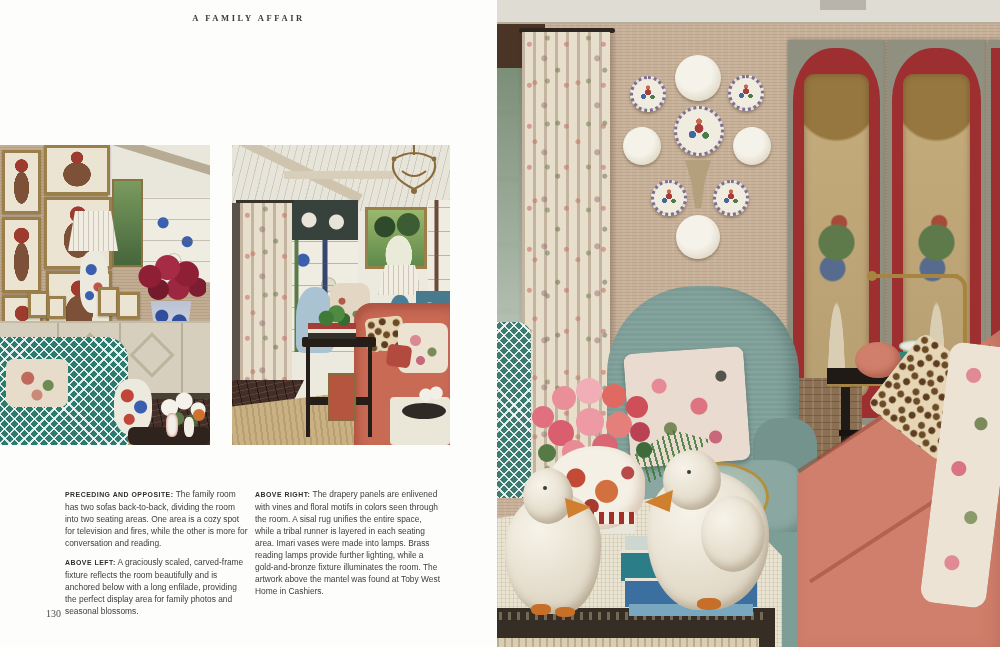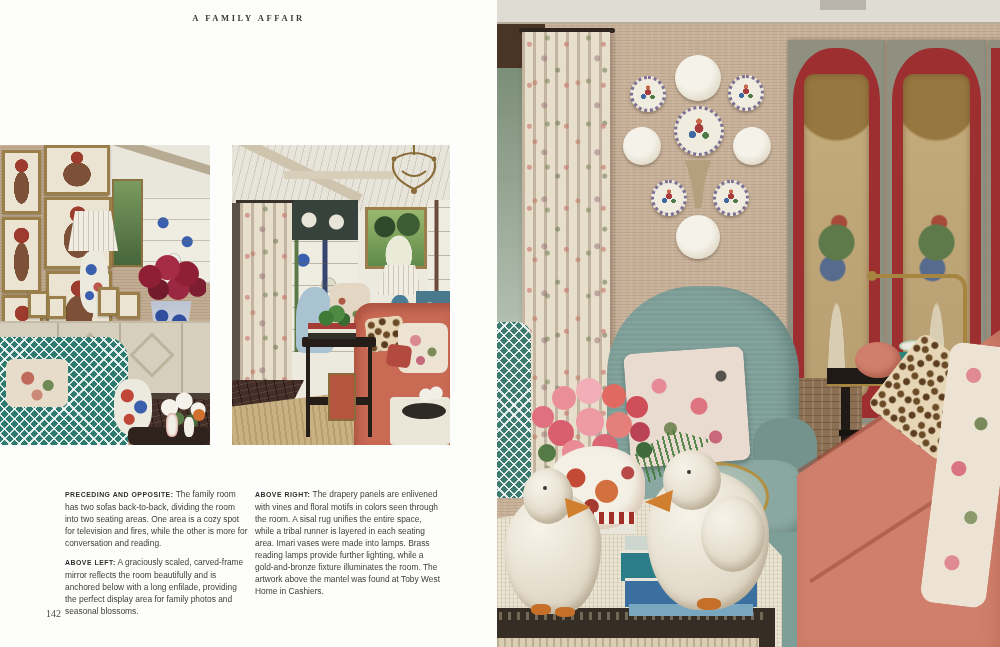--- a/index.html
+++ b/index.html
@@ -237,27 +237,27 @@
 
       <div class="abs" style="left:158px;top:252px;width:60px;height:48px;background:#eae6d8;border-radius:4px"></div>
       <div class="abs" style="left:170px;top:258px;width:44px;height:16px;border-radius:50%;background:#2e2a26"></div>
       <div class="abs" style="left:186px;top:240px;width:26px;height:20px;background:
            radial-gradient(circle at 30% 50%,#f2efe6 0 6px,transparent 7px),
            radial-gradient(circle at 70% 40%,#f2efe6 0 6px,transparent 7px)"></div>
     </figure>
 
     <div class="caption" style="left:65px;width:183px">
       <p><span class="cap-label">PRECEDING AND OPPOSITE:</span><span> The family room has two sofas back-to-back, dividing the room into two seating areas. One area is a cozy spot for television and fires, while the other is more for conversation and reading.</span></p>
-      <p><span class="cap-label">ABOVE LEFT:</span><span> A graciously scaled, carved-frame mirror reflects the room beautifully and is anchored below with a long enfilade, providing the perfect display area for family photos and seasonal blossoms.</span></p>
+      <p><span class="cap-label">ABOVE LEFT:</span><span> A graciously scaled, carved-frame fixture reflects the room beautifully and is anchored below with a long enfilade, providing the perfect display area for family photos and seasonal blossoms.</span></p>
     </div>
     <div class="caption" style="left:255px;width:186px">
       <p><span class="cap-label">ABOVE RIGHT:</span><span> The drapery panels are enlivened with vines and floral motifs in colors seen through the room. A sisal rug unifies the entire space, while a tribal runner is layered in each seating area. Imari vases were made into lamps. Brass reading lamps provide further lighting, while a gold-and-bronze fixture illuminates the room. The artwork above the mantel was found at Toby West Home in Cashiers.</span></p>
     </div>
 
-    <div id="folio">142</div>
+    <div id="folio">130</div>
   </section>
 
   <section class="photo grass" style="left:497px;top:0;width:503px;height:647px">
 
     <div class="abs" style="left:0;top:0;width:503px;height:22px;background:#dfdcd3;border-bottom:2px solid #b7ad9c"></div>
     <div class="abs" style="left:323px;top:0;width:46px;height:10px;background:#b9b4ab"></div>
 
     <div class="abs" style="left:0;top:24px;width:48px;height:44px;background:#4a3426"></div>
     <div class="abs" style="left:0;top:68px;width:48px;height:372px;background:#3f4a46;background-image:
          linear-gradient(rgba(130,150,125,.9),rgba(220,228,218,.9)),

